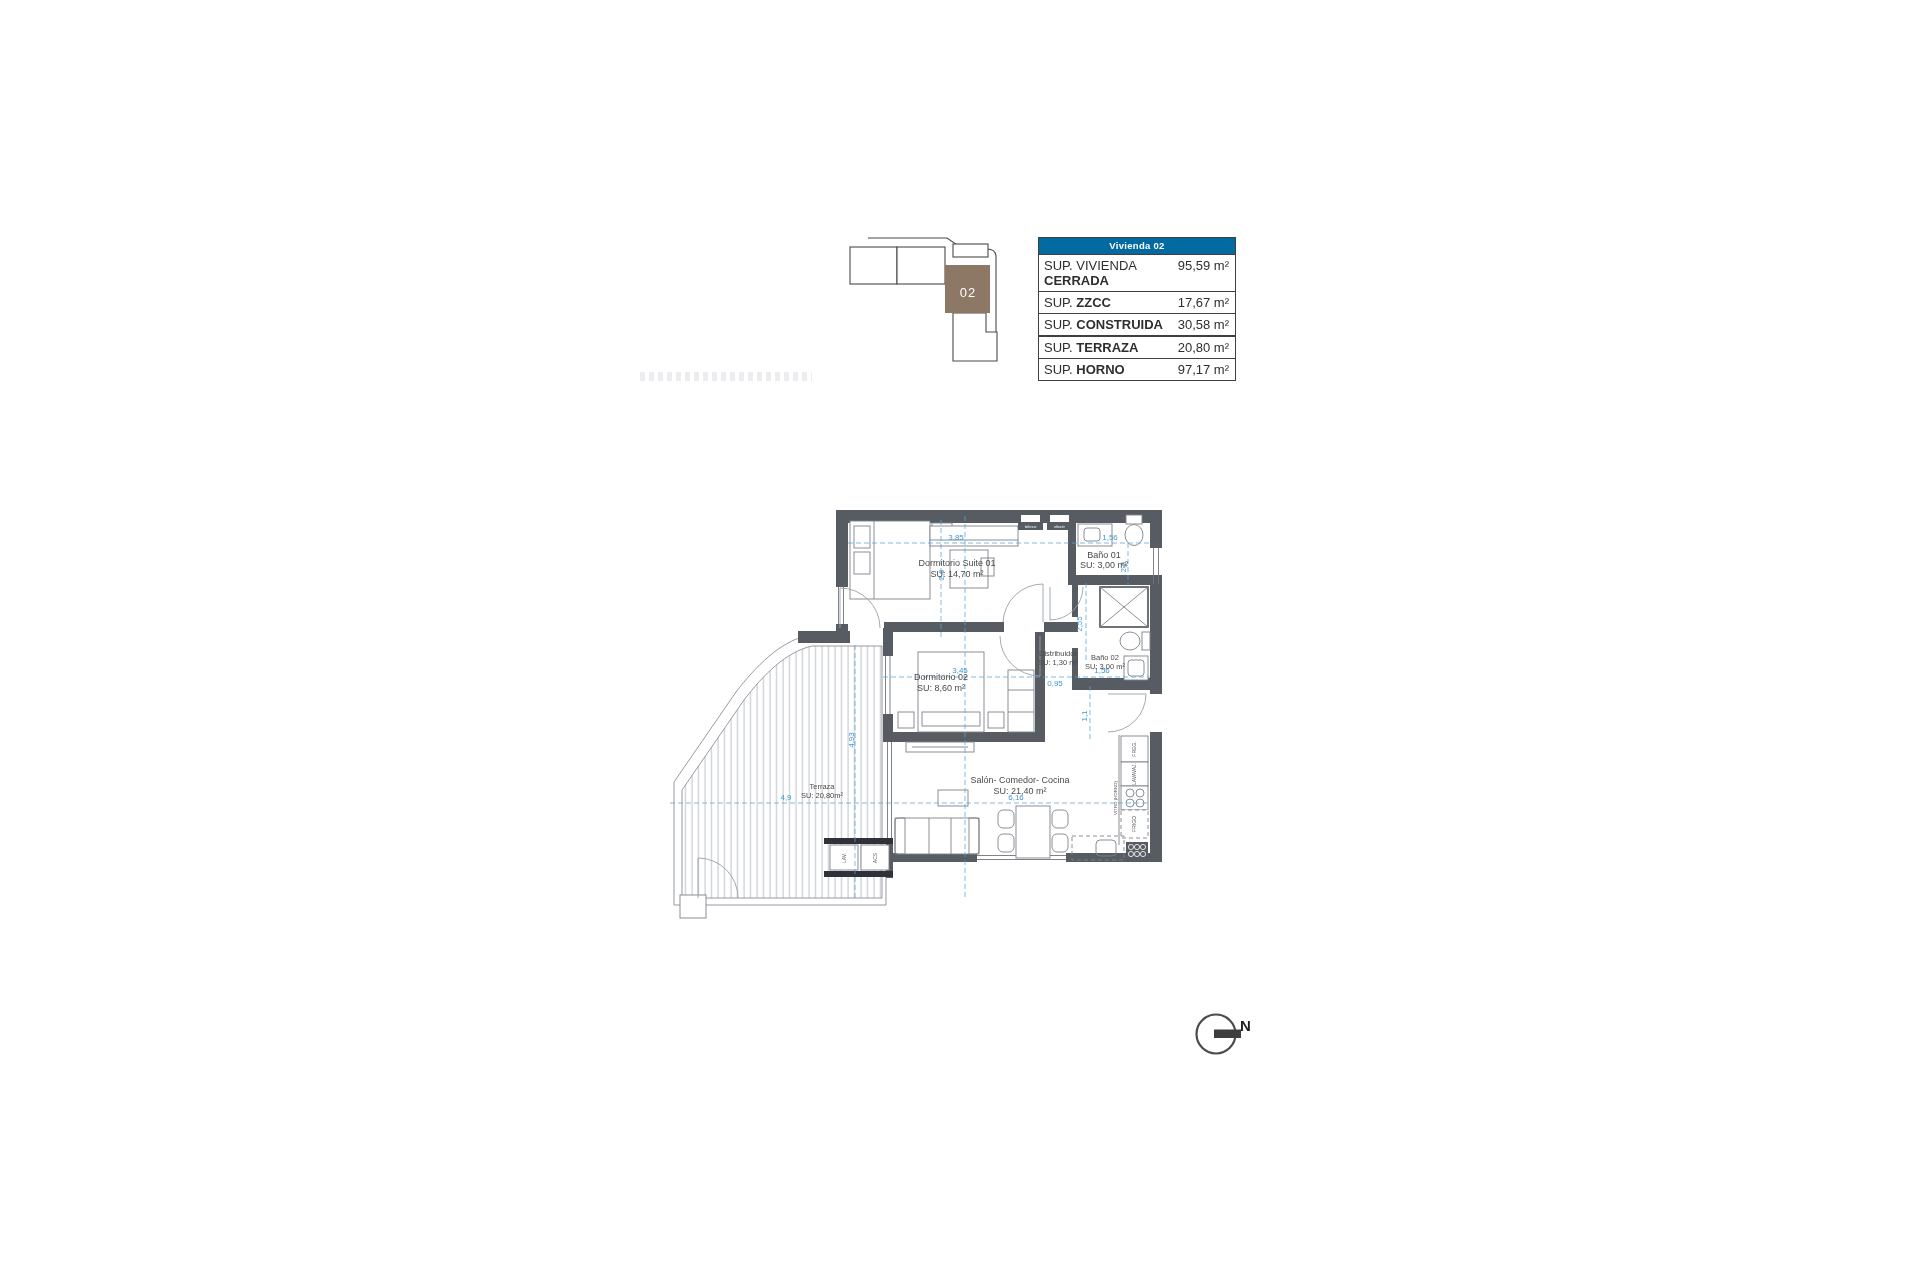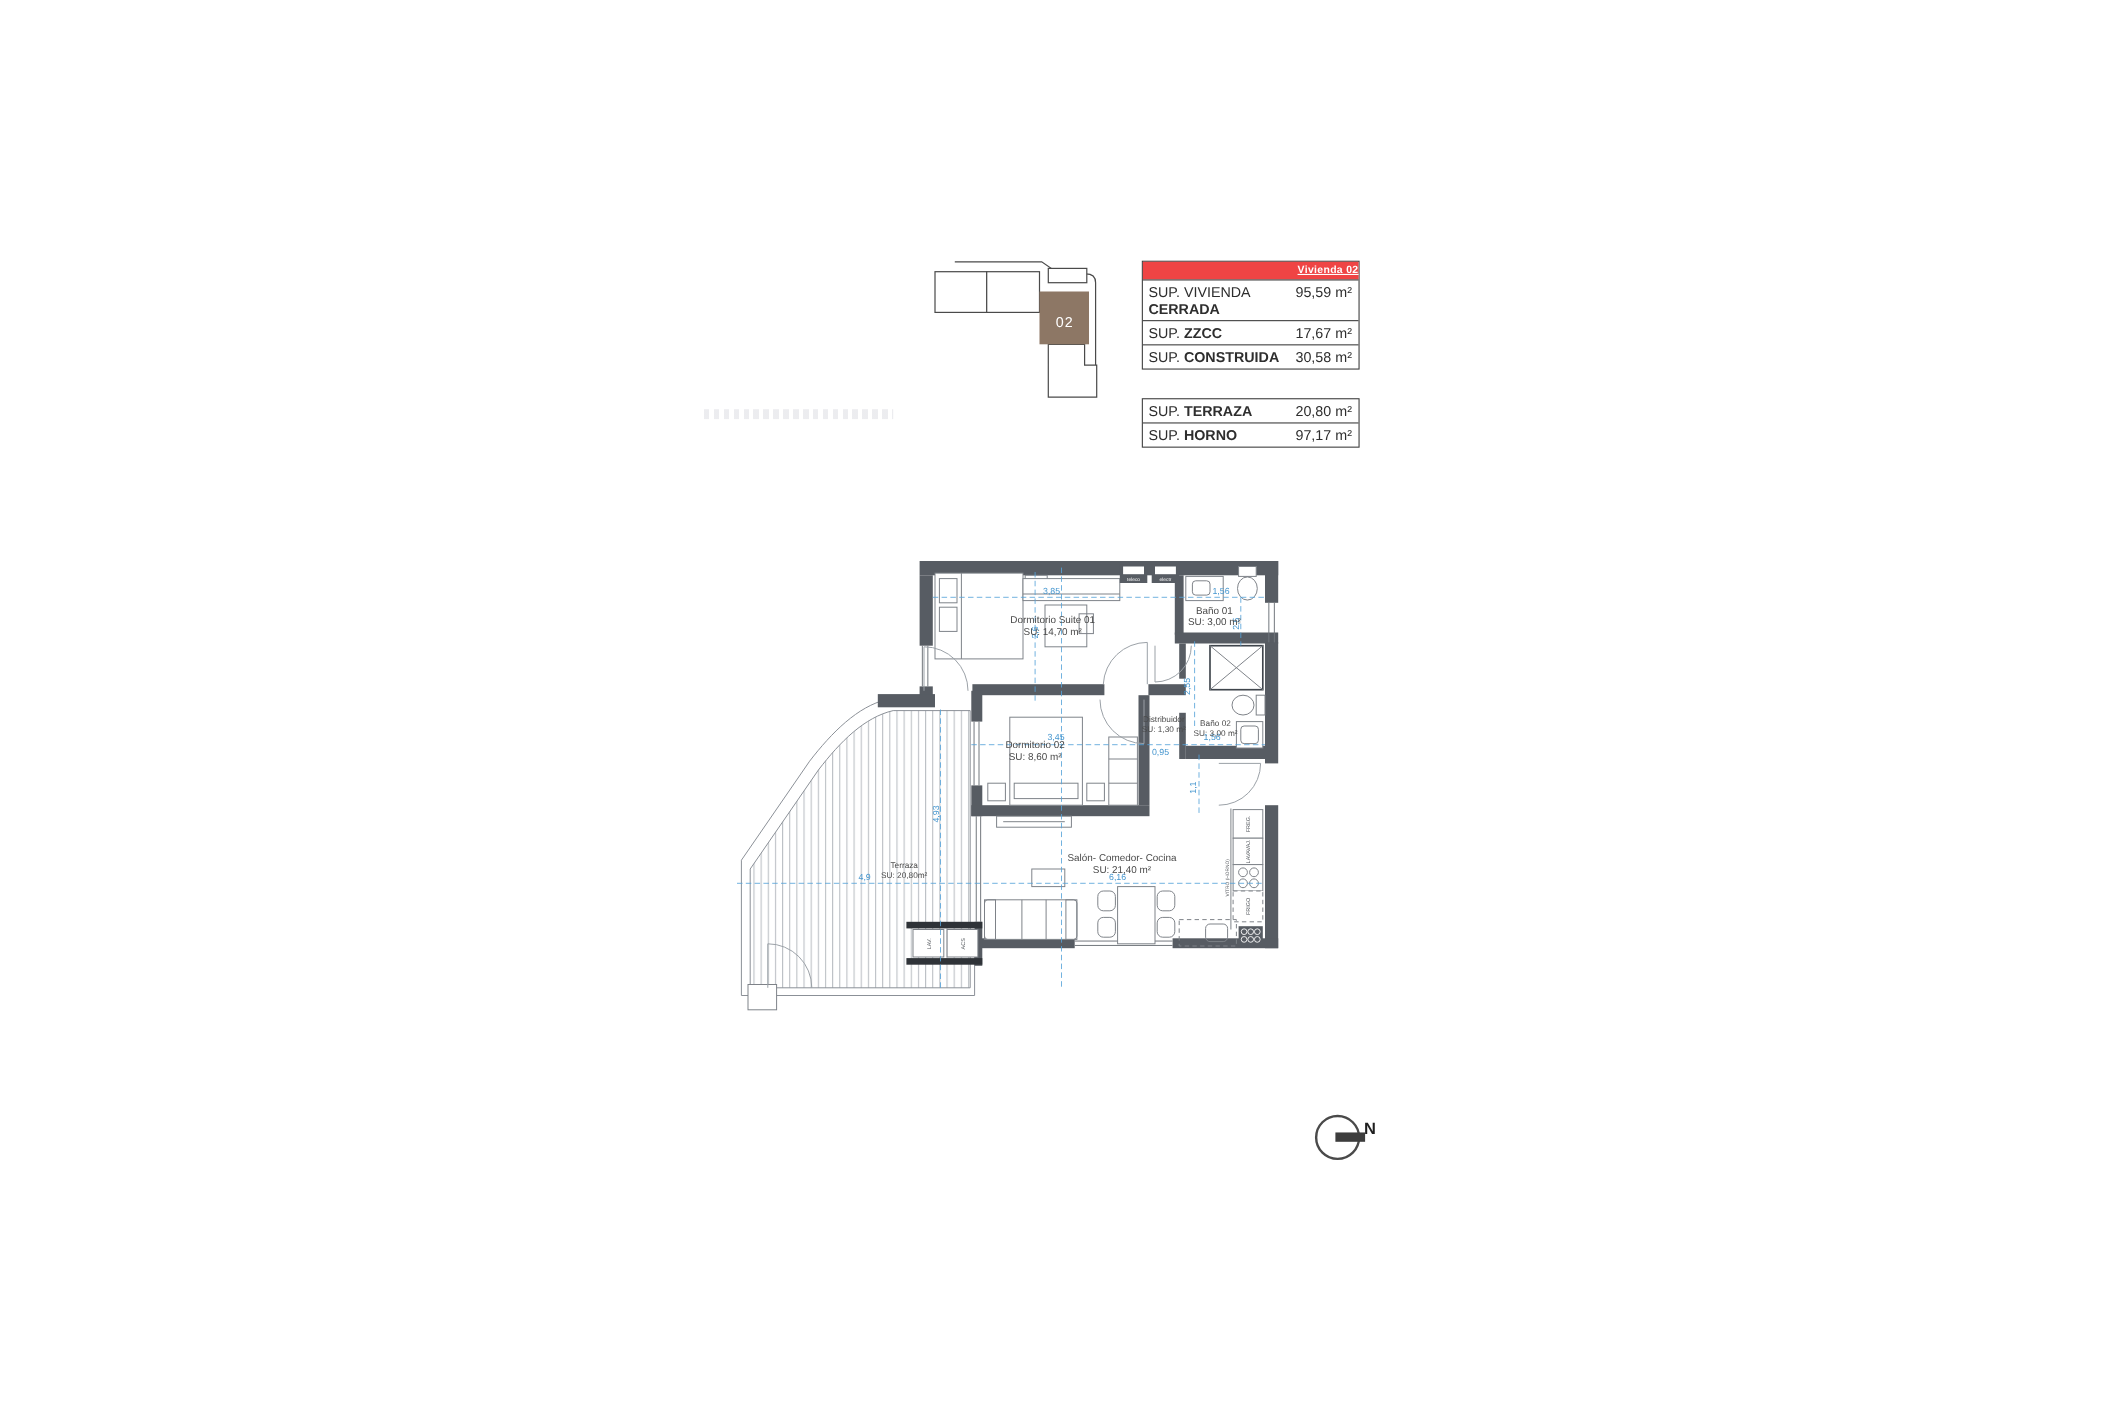--- a/index.html
+++ b/index.html
@@ -6,23 +6,23 @@
   #page{position:relative;width:1920px;height:1280px;background:#ffffff;overflow:hidden;
         font-family:"Liberation Sans",sans-serif;}
 
   
   .watermark{position:absolute;left:640px;top:372px;width:172px;height:9px;opacity:.5;
     background:repeating-linear-gradient(90deg,#d9dae0 0 5px,transparent 5px 9px);}
 
   
   .tables{position:absolute;left:1038px;top:237px;width:198px;}
   .tbl{border:1.6px solid #3f3f3f;background:#fff;}
-  .tbl + .tbl{margin-top:26px;}
-  .thead{background:#ef4444;color:#fff;font-size:9.5px;font-weight:bold;text-align:right;
-         padding:2px 0 3px 0;letter-spacing:.3px;text-decoration:underline;}
+  .tbl + .tbl{}
+  .thead{background:#0369a1;color:#fff;font-size:9.5px;font-weight:bold;text-align:center;
+         padding:2px 0 3px 0;letter-spacing:.3px;}
   .trow{display:flex;justify-content:space-between;align-items:baseline;
         border-top:1.4px solid #3f3f3f;padding:3px 6px 3px 5px;font-size:13px;color:#2e2e2e;}
   .tbl .trow:first-child{border-top:none;}
   .tlabel b{font-weight:bold;}
   .tvalue{white-space:nowrap;}
 
   
   .wall{fill:#575c63;stroke:none;}
   .thin{stroke:#70757b;stroke-width:.9;fill:none;}
   .edge{stroke:#8a8f96;stroke-width:.9;fill:none;}

